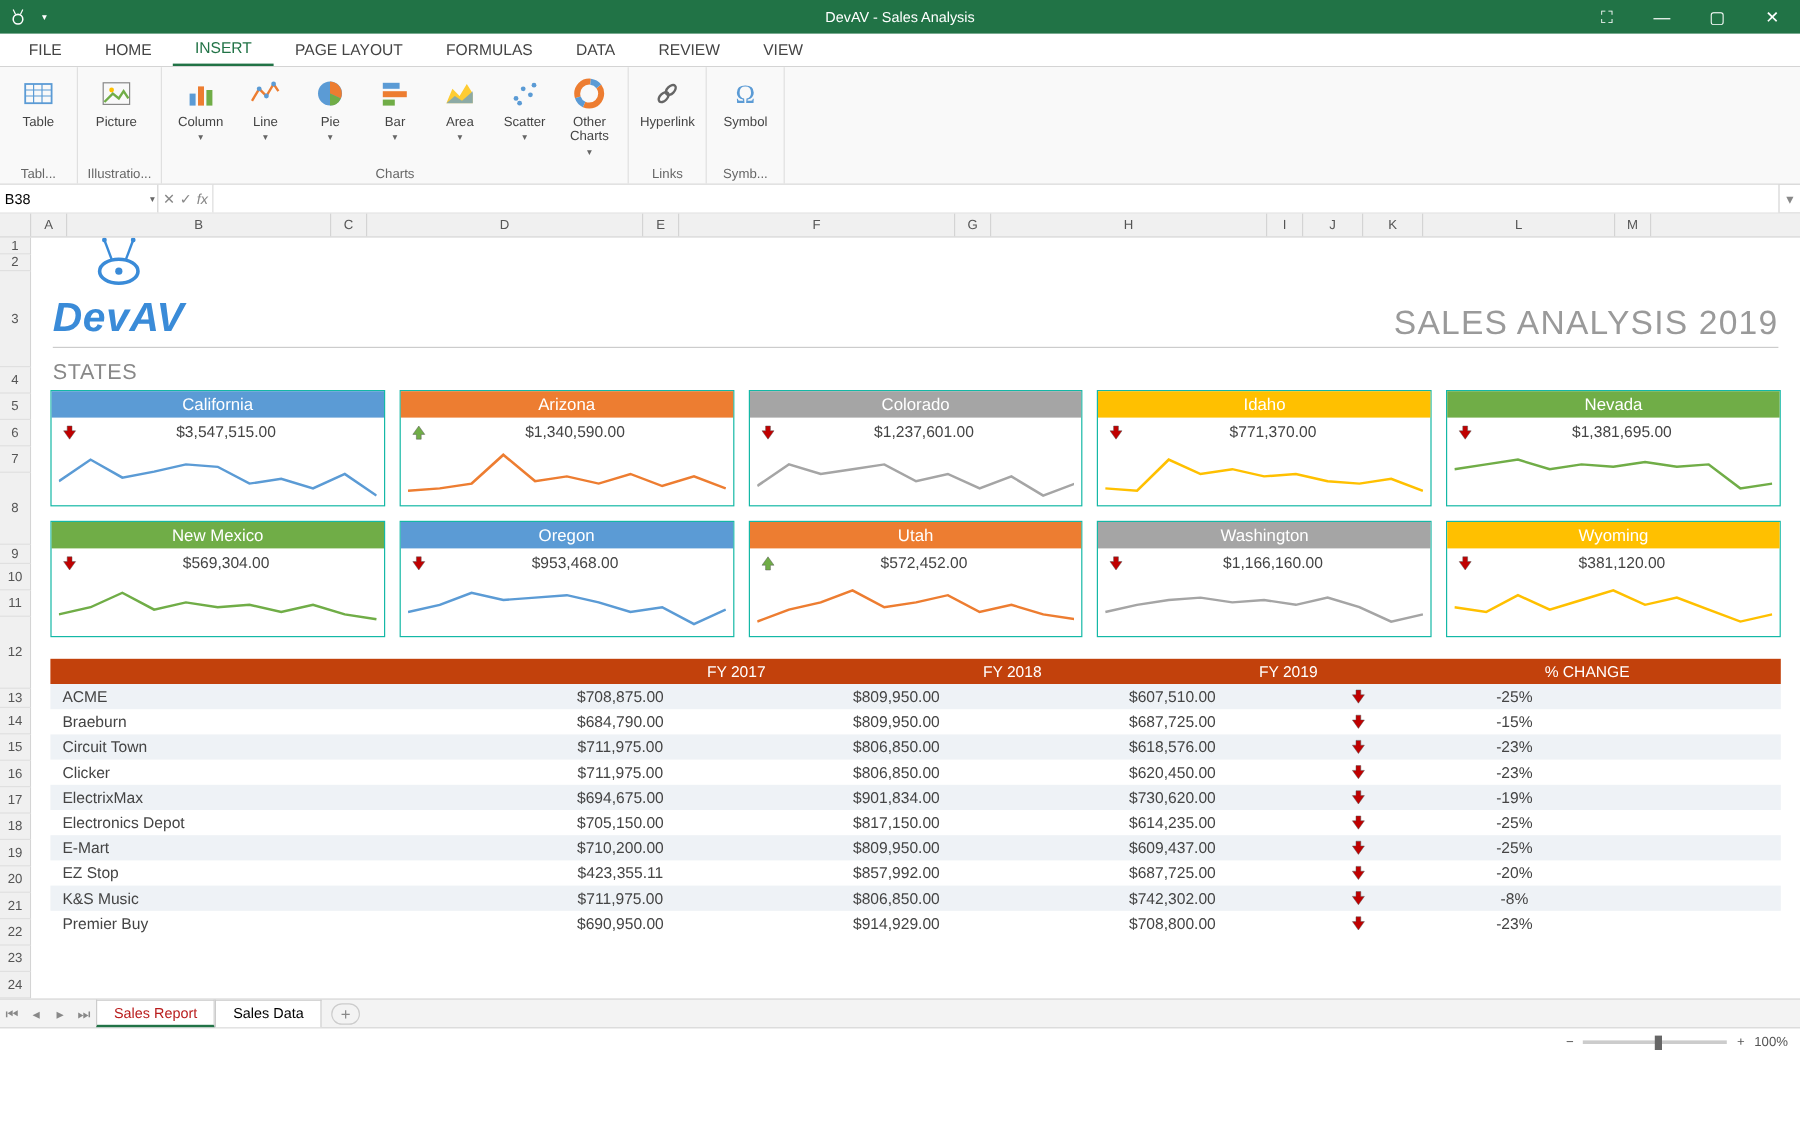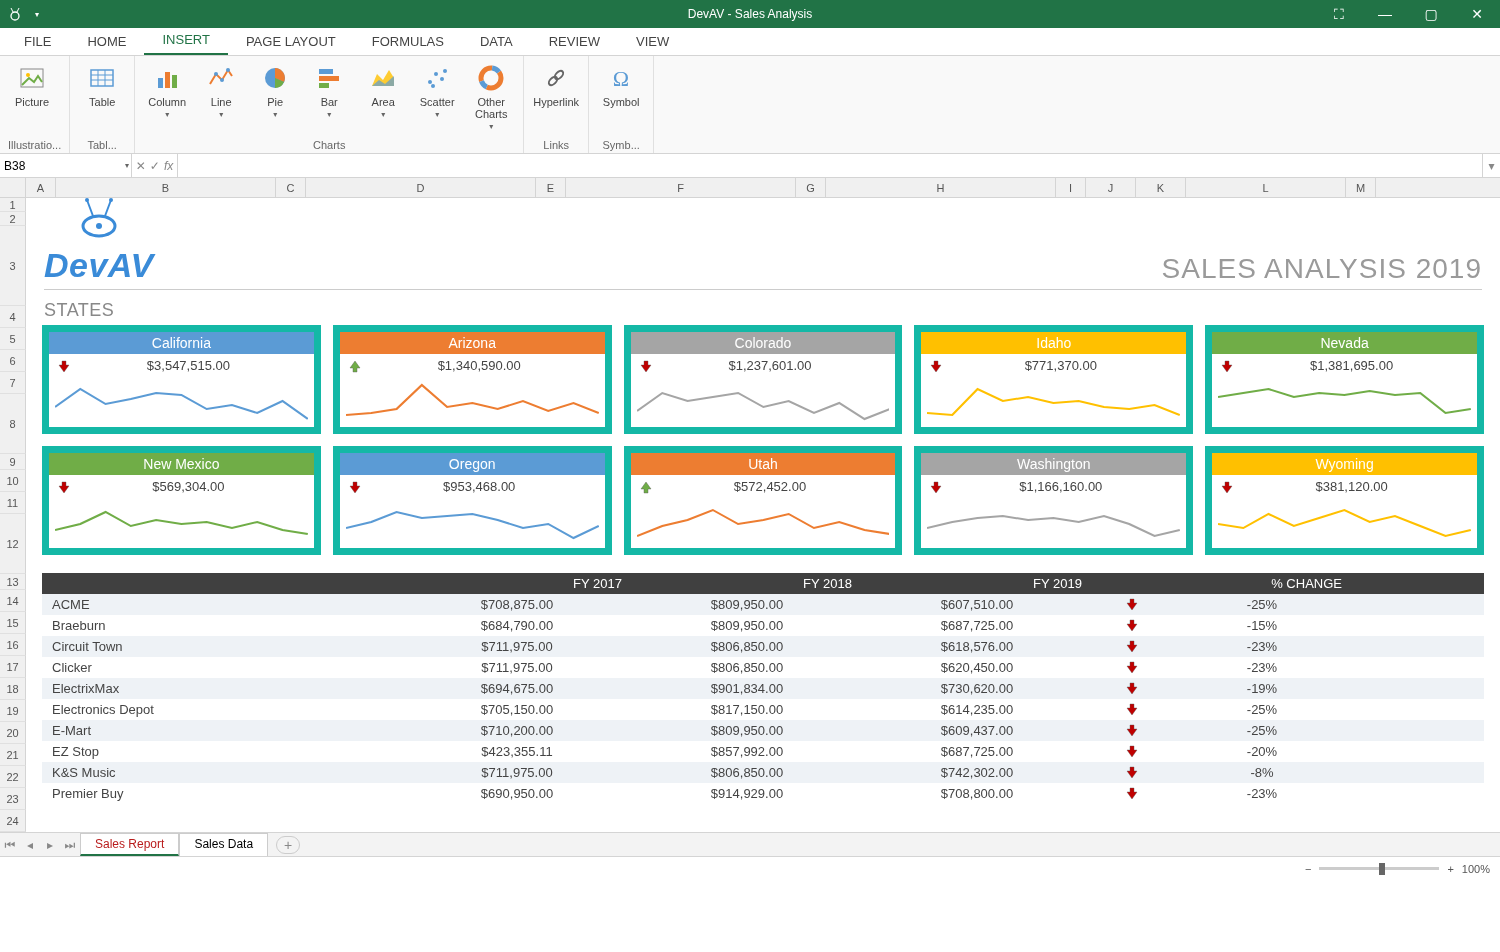--- a/index.html
+++ b/index.html
@@ -48,37 +48,37 @@
 
 
 .logo-row { height: 92px; display: flex; align-items: flex-end; padding-bottom: 4px; border-bottom: 1px solid #ccc; margin: 0 6px; }
 .logo { display: flex; align-items: center; gap: 6px; flex-direction: column; }
 .logo-text { font-size: 34px; font-style: italic; color: #3a8bd8; font-weight: 600; letter-spacing: .5px; }
 .title-right { margin-left: auto; font-size: 28px; color: #9a9a9a; font-weight: 300; letter-spacing: 1px; }
 
 .section-title { font-size: 18px; color: #888; margin: 10px 6px 4px 6px; letter-spacing: .5px; }
 
 .cards { display: grid; grid-template-columns: repeat(5, 1fr); gap: 12px; margin: 0 4px; }
-.card { border: 7px solid #14b8a6; background: #fff; }
+.card { border: 1px solid #14b8a6; background: #fff; }
 .card-hdr { color: #fff; text-align: center; padding: 3px 0; font-size: 14px; }
 .card-val { display: flex; align-items: flex-end; padding: 4px 8px; font-size: 13px; color: #444; }
 .arrow { width: 14px; height: 14px; display: inline-flex; align-items: center; justify-content: center; }
 .card-val .amt { flex: 1; text-align: center; }
 .spark { height: 50px; padding: 2px 6px 4px 6px; }
 .spark svg { width: 100%; height: 100%; }
 
 .c-blue   { background: #5b9bd5; }
 .c-orange { background: #ed7d31; }
 .c-gray   { background: #a5a5a5; }
 .c-yellow { background: #ffc000; }
 .c-green  { background: #70ad47; }
 
 
 .dtable { margin: 18px 4px 0 4px; font-size: 13px; }
-.dtable .thead { background: #404040; color: #fff; display: grid; grid-template-columns: 360px 230px 230px 230px 80px 180px; padding: 3px 0; }
+.dtable .thead { background: #c2410c; color: #fff; display: grid; grid-template-columns: 360px 230px 230px 230px 80px 180px; padding: 3px 16px; }
 .dtable .th { padding: 0 10px; text-align: right; }
 .dtable .th:first-child { text-align: left; }
 .dtable .tr { display: grid; grid-template-columns: 360px 230px 230px 230px 80px 180px; padding: 2px 0; color: #444; }
 .dtable .tr:nth-child(odd) { background: #eef2f6; }
 .dtable .td { padding: 1px 10px; text-align: center; }
 .dtable .td:first-child { text-align: left; }
 .dtable .td.ic { display:flex; justify-content:center; }
 
 
 .sheettabs { height: 24px; border-top: 1px solid #d4d4d4; display: flex; align-items: center; background: #f3f3f3; font-size: 12px; }
@@ -127,46 +127,46 @@
     <div class="rtab">REVIEW</div>
     <div class="rtab">VIEW</div>
   </div>
 
 <div class="ribbon" id="ribbon-body">
     <div class="rgroup">
       <div class="items">
         <div class="rbtn">
           <div class="ico">
             <svg width="28" height="28">
-              <rect x="3" y="5" width="22" height="18" fill="none" stroke="#888"></rect>
-              <circle cx="10" cy="11" r="2" fill="#ffc000"></circle>
-              <polyline points="4,21 11,14 16,18 20,12 24,18" fill="none" stroke="#70ad47" stroke-width="2"></polyline>
-            </svg>
-          </div>
-          <div class="lbl">Picture</div>
-        </div>
-      </div>
-      <div class="cap">Illustratio...</div>
-    </div>
-    <div class="rgroup">
-      <div class="items">
-        <div class="rbtn">
-          <div class="ico">
-            <svg width="28" height="28">
               <rect x="3" y="6" width="22" height="16" fill="none" stroke="#5b9bd5" stroke-width="1.5"></rect>
               <line x1="3" y1="11" x2="25" y2="11" stroke="#5b9bd5"></line>
               <line x1="3" y1="16" x2="25" y2="16" stroke="#5b9bd5"></line>
               <line x1="10" y1="6" x2="10" y2="22" stroke="#5b9bd5"></line>
               <line x1="17" y1="6" x2="17" y2="22" stroke="#5b9bd5"></line>
             </svg>
           </div>
           <div class="lbl">Table</div>
         </div>
       </div>
       <div class="cap">Tabl...</div>
+    </div>
+    <div class="rgroup">
+      <div class="items">
+        <div class="rbtn">
+          <div class="ico">
+            <svg width="28" height="28">
+              <rect x="3" y="5" width="22" height="18" fill="none" stroke="#888"></rect>
+              <circle cx="10" cy="11" r="2" fill="#ffc000"></circle>
+              <polyline points="4,21 11,14 16,18 20,12 24,18" fill="none" stroke="#70ad47" stroke-width="2"></polyline>
+            </svg>
+          </div>
+          <div class="lbl">Picture</div>
+        </div>
+      </div>
+      <div class="cap">Illustratio...</div>
     </div>
     <div class="rgroup">
       <div class="items">
         <div class="rbtn">
           <div class="ico">
             <svg width="28" height="28">
               <rect x="5" y="14" width="5" height="10" fill="#5b9bd5"></rect>
               <rect x="12" y="8" width="5" height="16" fill="#ed7d31"></rect>
               <rect x="19" y="11" width="5" height="13" fill="#70ad47"></rect>
             </svg>

